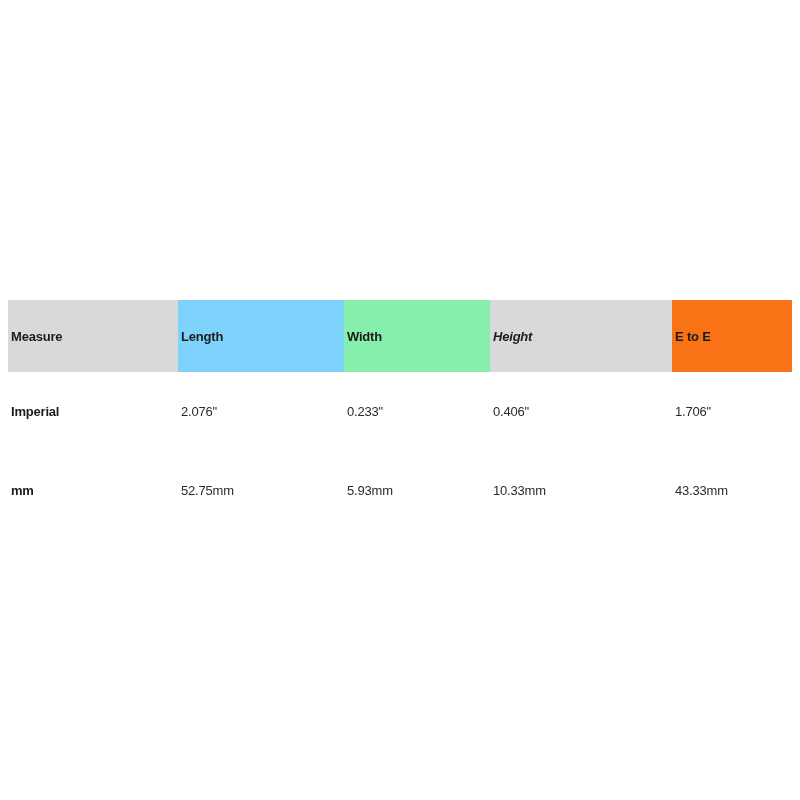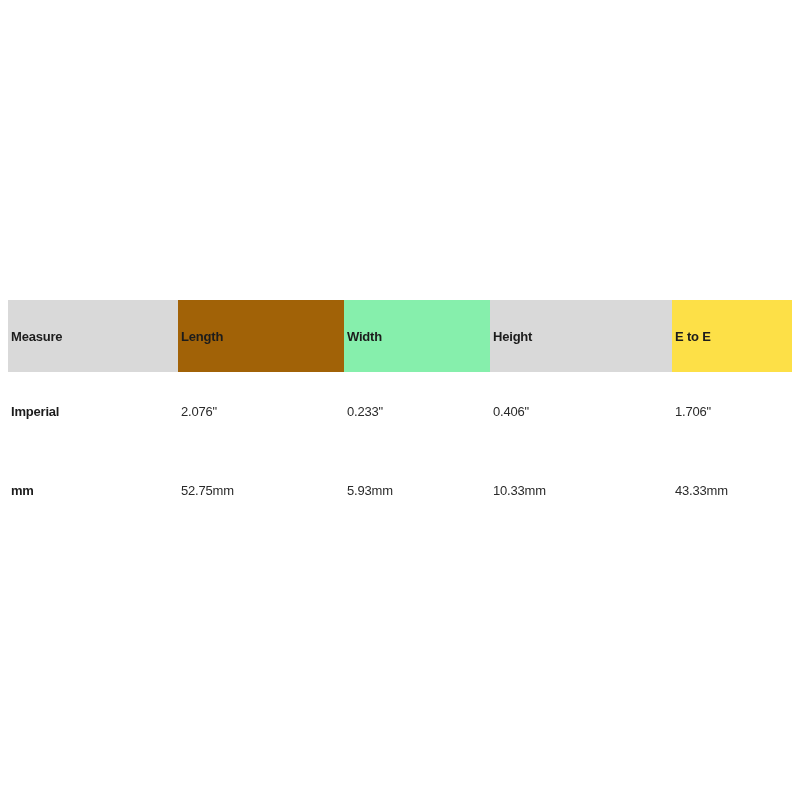--- a/index.html
+++ b/index.html
@@ -62,24 +62,24 @@
   .tr-imperial .td { height: 79px; }
 </style>
 </head>
 <body>
 
 <div class="page">
   <div class="dim-table">
 
     <div class="thead">
       <div class="th" style="background: rgb(217, 217, 217);">Measure</div>
-      <div class="th" style="background: #a16207; text-align: right;">Length</div>
+      <div class="th" style="background: #7dd3fc; text-align: right;">Length</div>
       <div class="th" style="background: #86efac;">Width</div>
-      <div class="th" style="background: rgb(217, 217, 217);">Height</div>
-      <div class="th" style="background: #fde047; text-align: center;">E to E</div>
+      <div class="th" style="background: rgb(217, 217, 217); font-style: italic;">Height</div>
+      <div class="th" style="background: #f97316; text-align: center;">E to E</div>
     </div>
 
     <div class="tr tr-imperial">
       <div class="td row-label">Imperial</div>
       <div class="td">2.076"</div>
       <div class="td">0.233"</div>
       <div class="td">0.406"</div>
       <div class="td">1.706"</div>
     </div>
 

